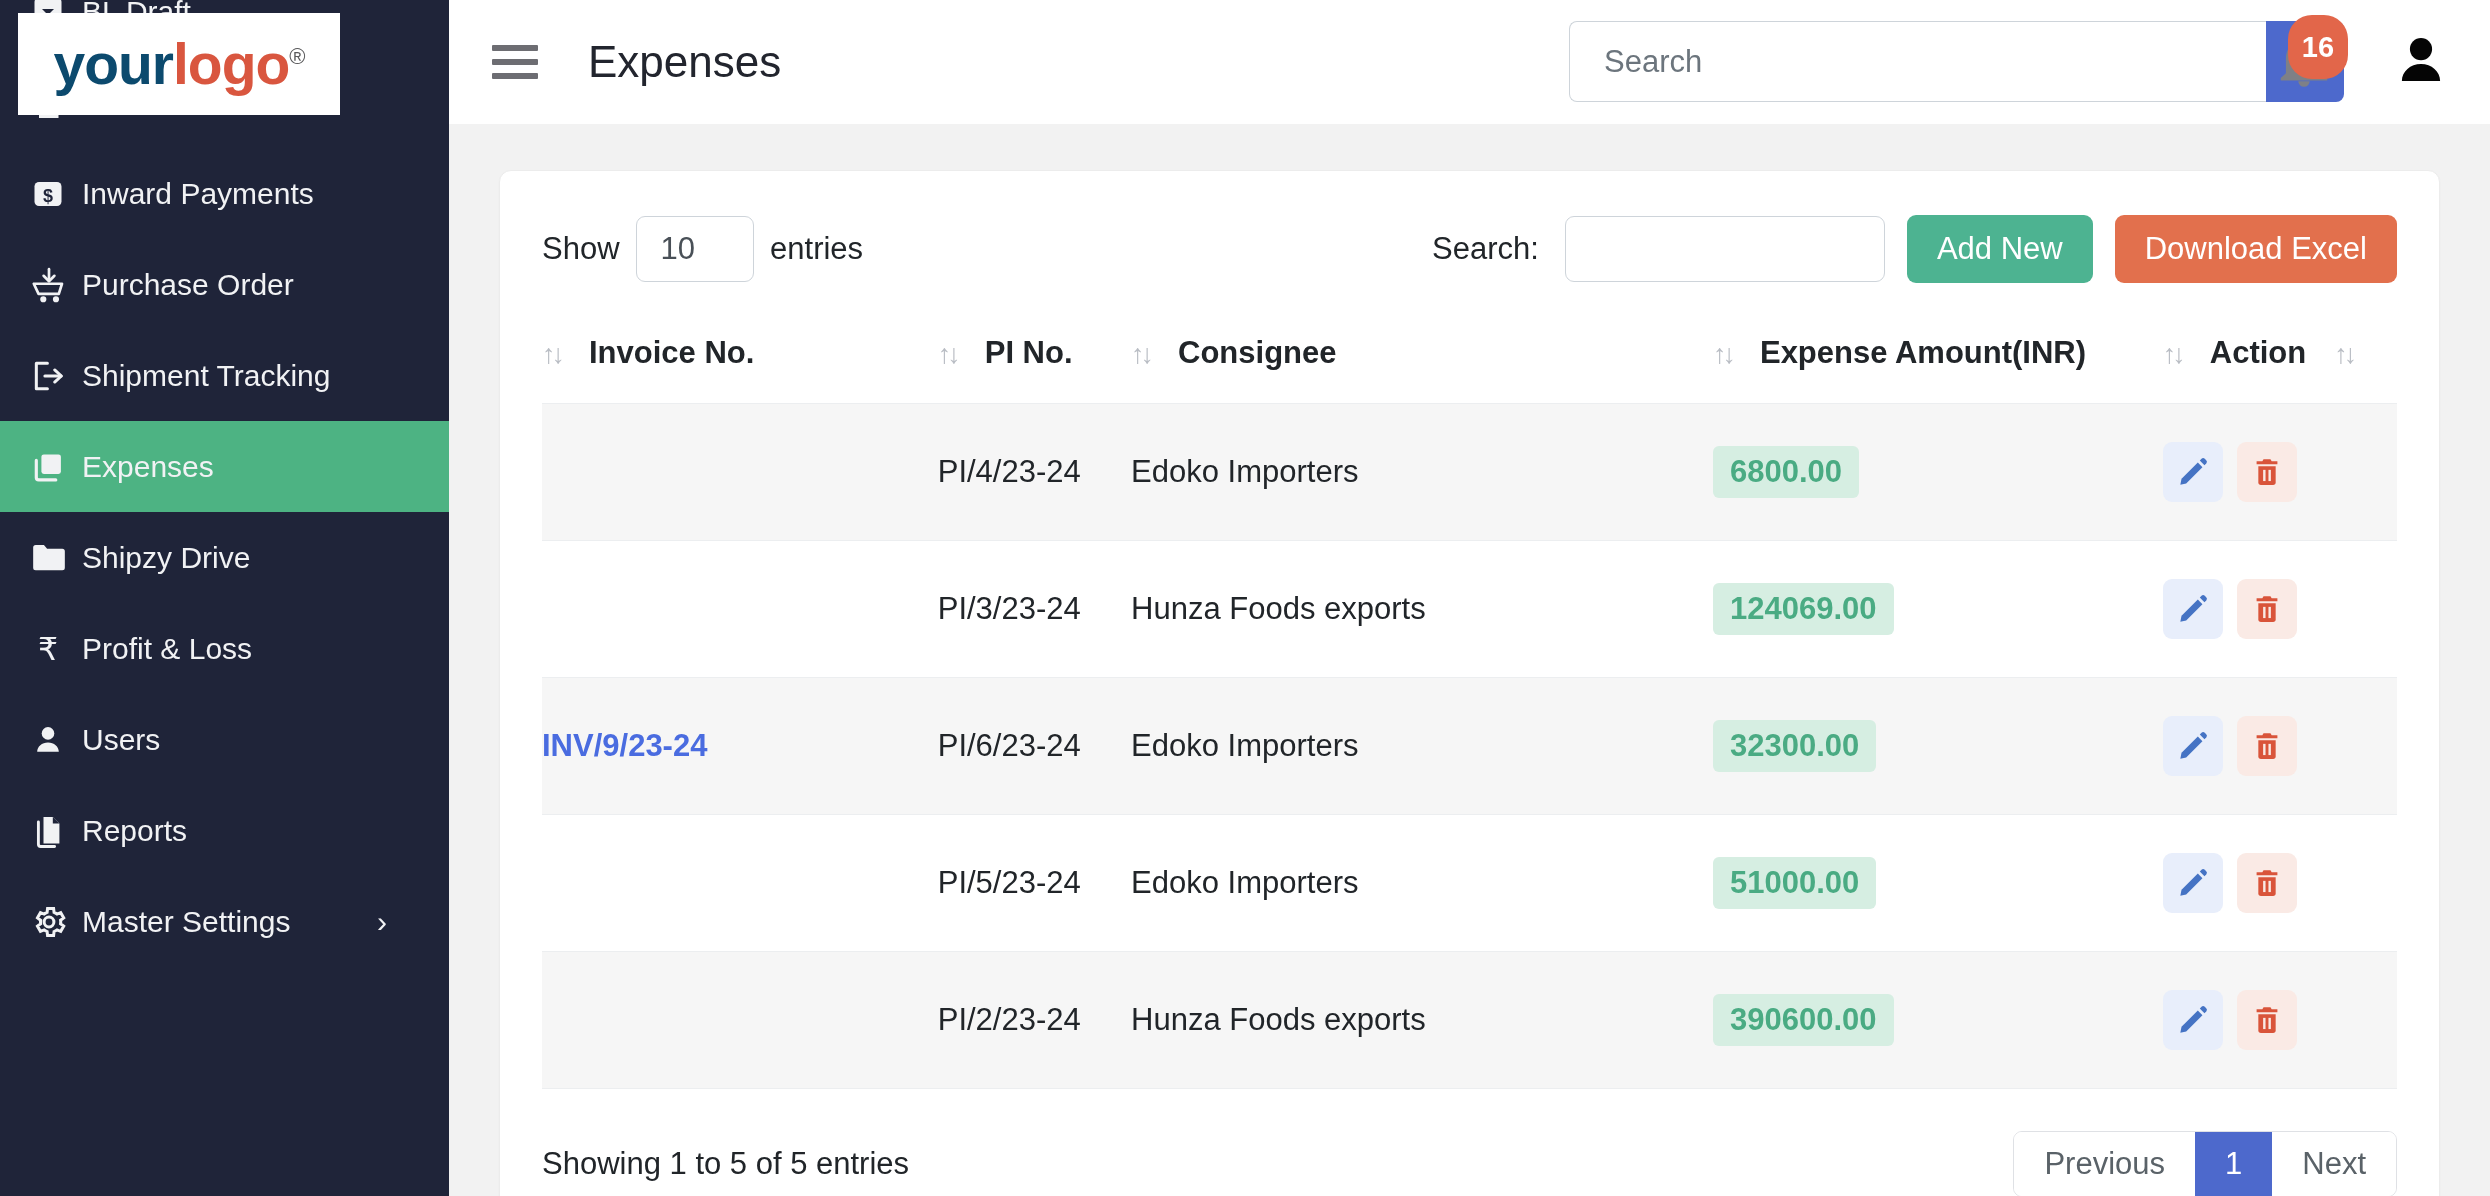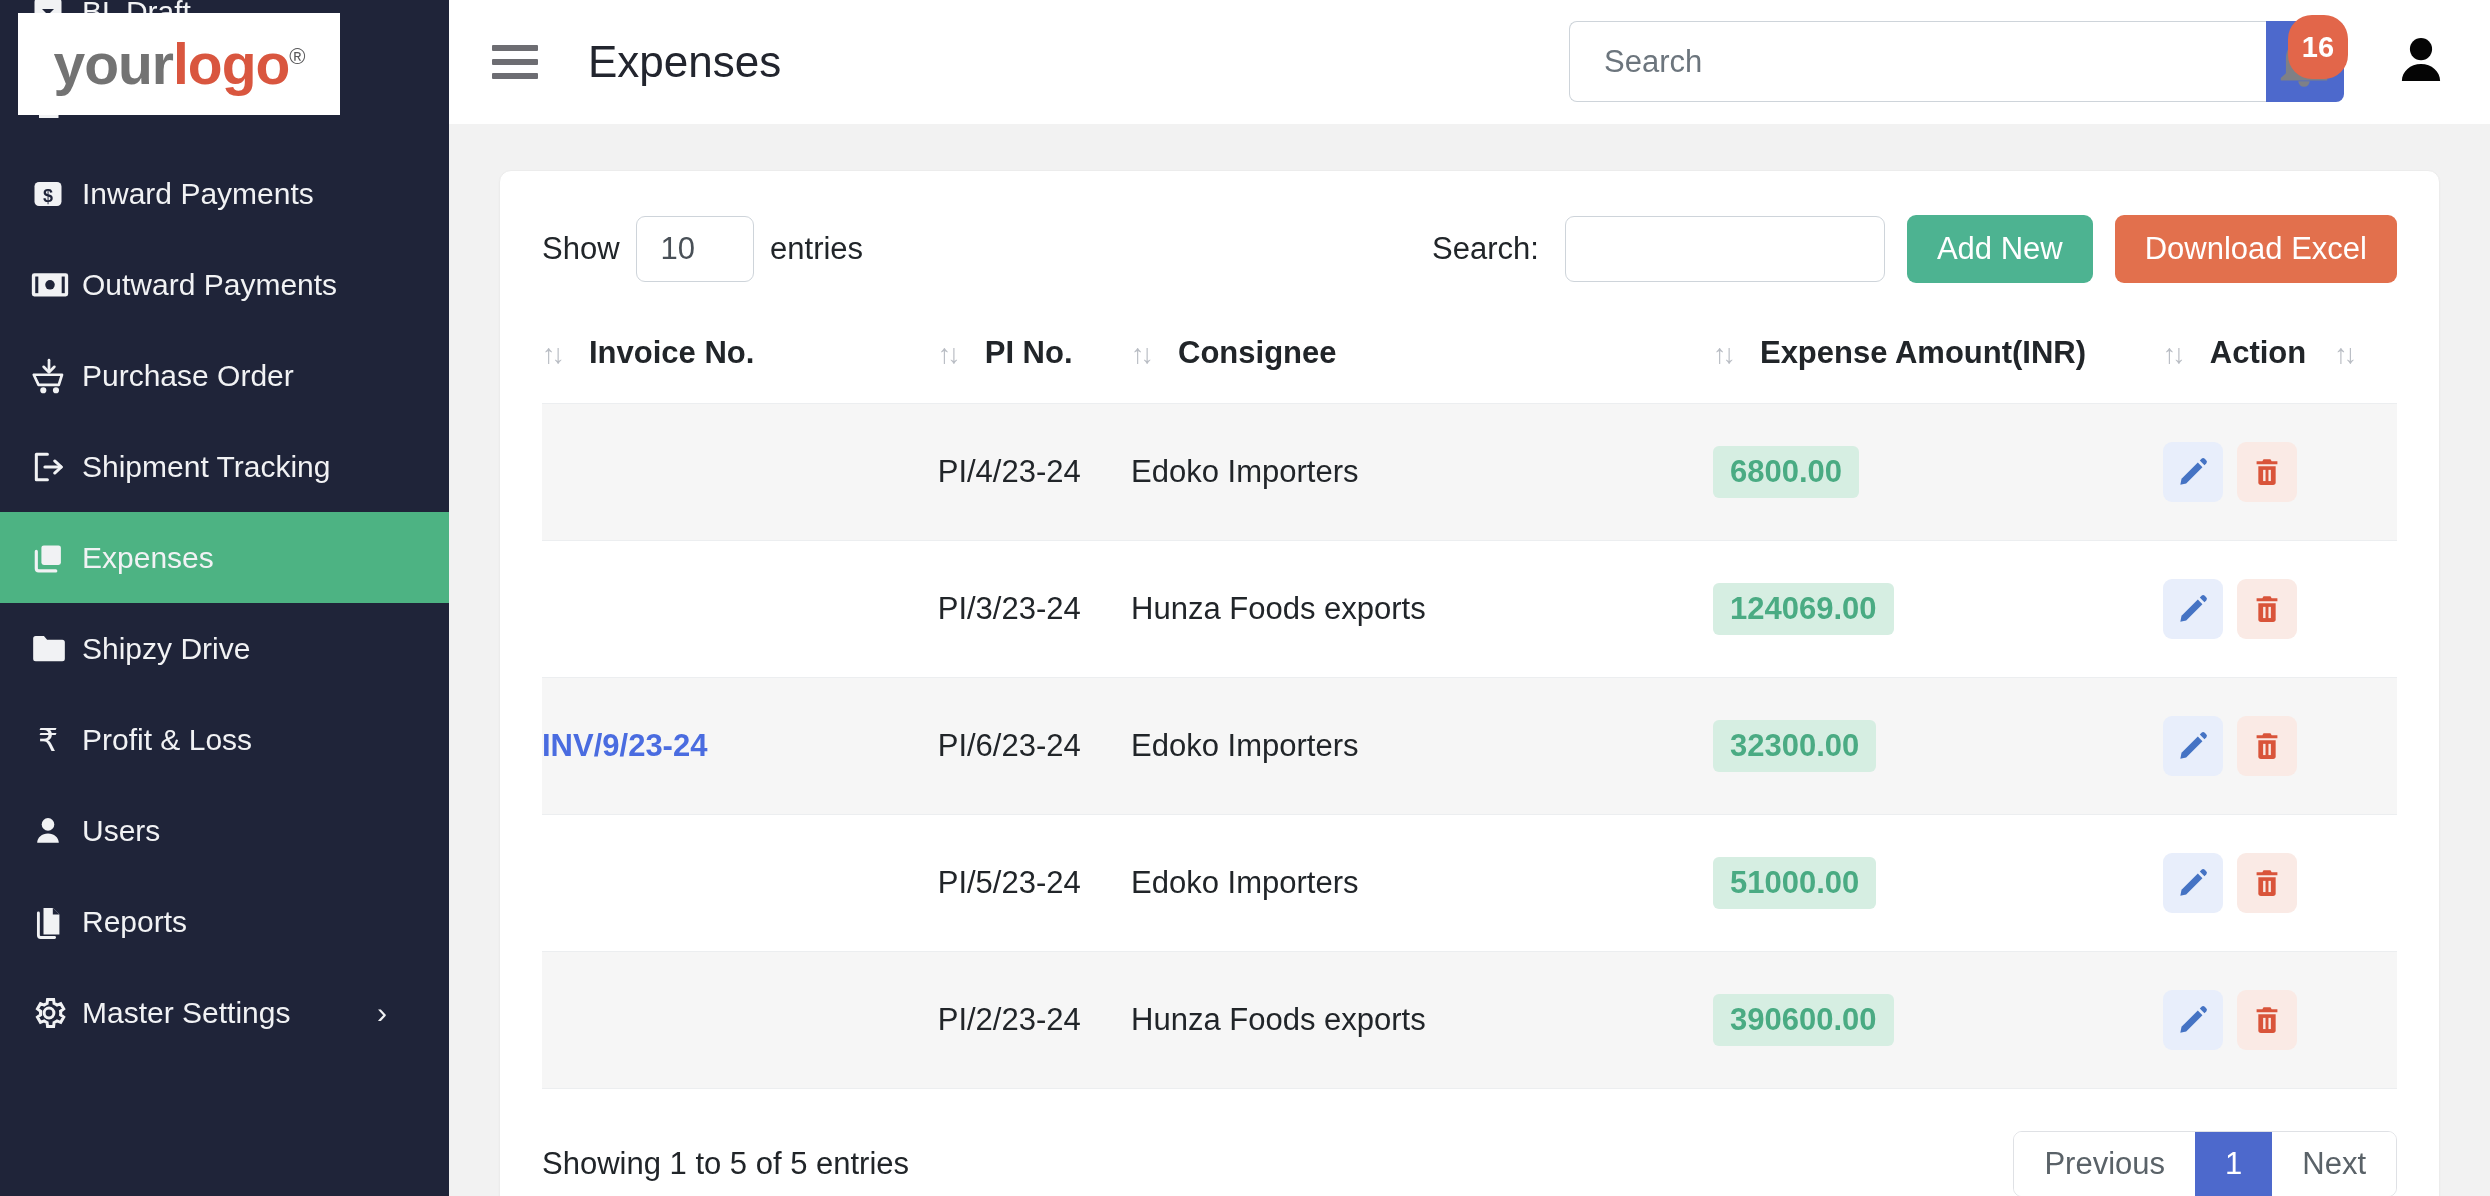--- a/index.html
+++ b/index.html
@@ -36,21 +36,21 @@
     justify-content: center;
     z-index: 5;
   }
   .logo-text {
     font-size: 57px;
     font-weight: 700;
     letter-spacing: -1px;
     white-space: nowrap;
     line-height: 1;
   }
-  .logo-your { color: #737373; }
+  .logo-your { color: #0c4a6e; }
   .logo-logo { color: #d9563f; }
   .logo-reg {
     font-size: 22px;
     color: #59595b;
     vertical-align: super;
     font-weight: 400;
   }
 
   .nav {
     position: absolute;
@@ -392,31 +392,20 @@
           <span class="nav-label">Checklist</span>
         </div>
         <div class="nav-item">
           <span class="nav-icon">
             <svg width="36" height="36" viewBox="0 0 24 24" fill="#f1f2f4">
               <rect x="3" y="4" width="18" height="16" rx="3"></rect>
               <text x="12" y="17" font-size="12" font-weight="bold" text-anchor="middle" fill="#1f2439" font-family="Liberation Sans">$</text>
             </svg>
           </span>
           <span class="nav-label">Inward Payments</span>
-        </div>
-        <div class="nav-item">
-          <span class="nav-icon">
-            <svg width="40" height="36" viewBox="0 0 26 20" fill="none">
-              <rect x="1.2" y="2.4" width="23.6" height="15" rx="1.6" fill="#f1f2f4"></rect>
-              <circle cx="13" cy="9.9" r="3.1" fill="#1f2439"></circle>
-              <rect x="3.4" y="4.5" width="2" height="10.8" fill="#1f2439"></rect>
-              <rect x="20.6" y="4.5" width="2" height="10.8" fill="#1f2439"></rect>
-            </svg>
-          </span>
-          <span class="nav-label">Outward Payments</span>
         </div>
         <div class="nav-item">
           <span class="nav-icon">
             <svg width="38" height="38" viewBox="0 0 24 24" fill="none" stroke="#f1f2f4" stroke-width="1.7" stroke-linecap="round" stroke-linejoin="round">
               <path d="M12 2v7"></path>
               <path d="M8.6 6.2L12 9.6l3.4-3.4"></path>
               <path d="M2.4 11.2h17.8l-2 6.4H5.4z"></path>
               <circle cx="8.4" cy="21" r="1.1" fill="#f1f2f4"></circle>
               <circle cx="16.4" cy="21" r="1.1" fill="#f1f2f4"></circle>
             </svg>

